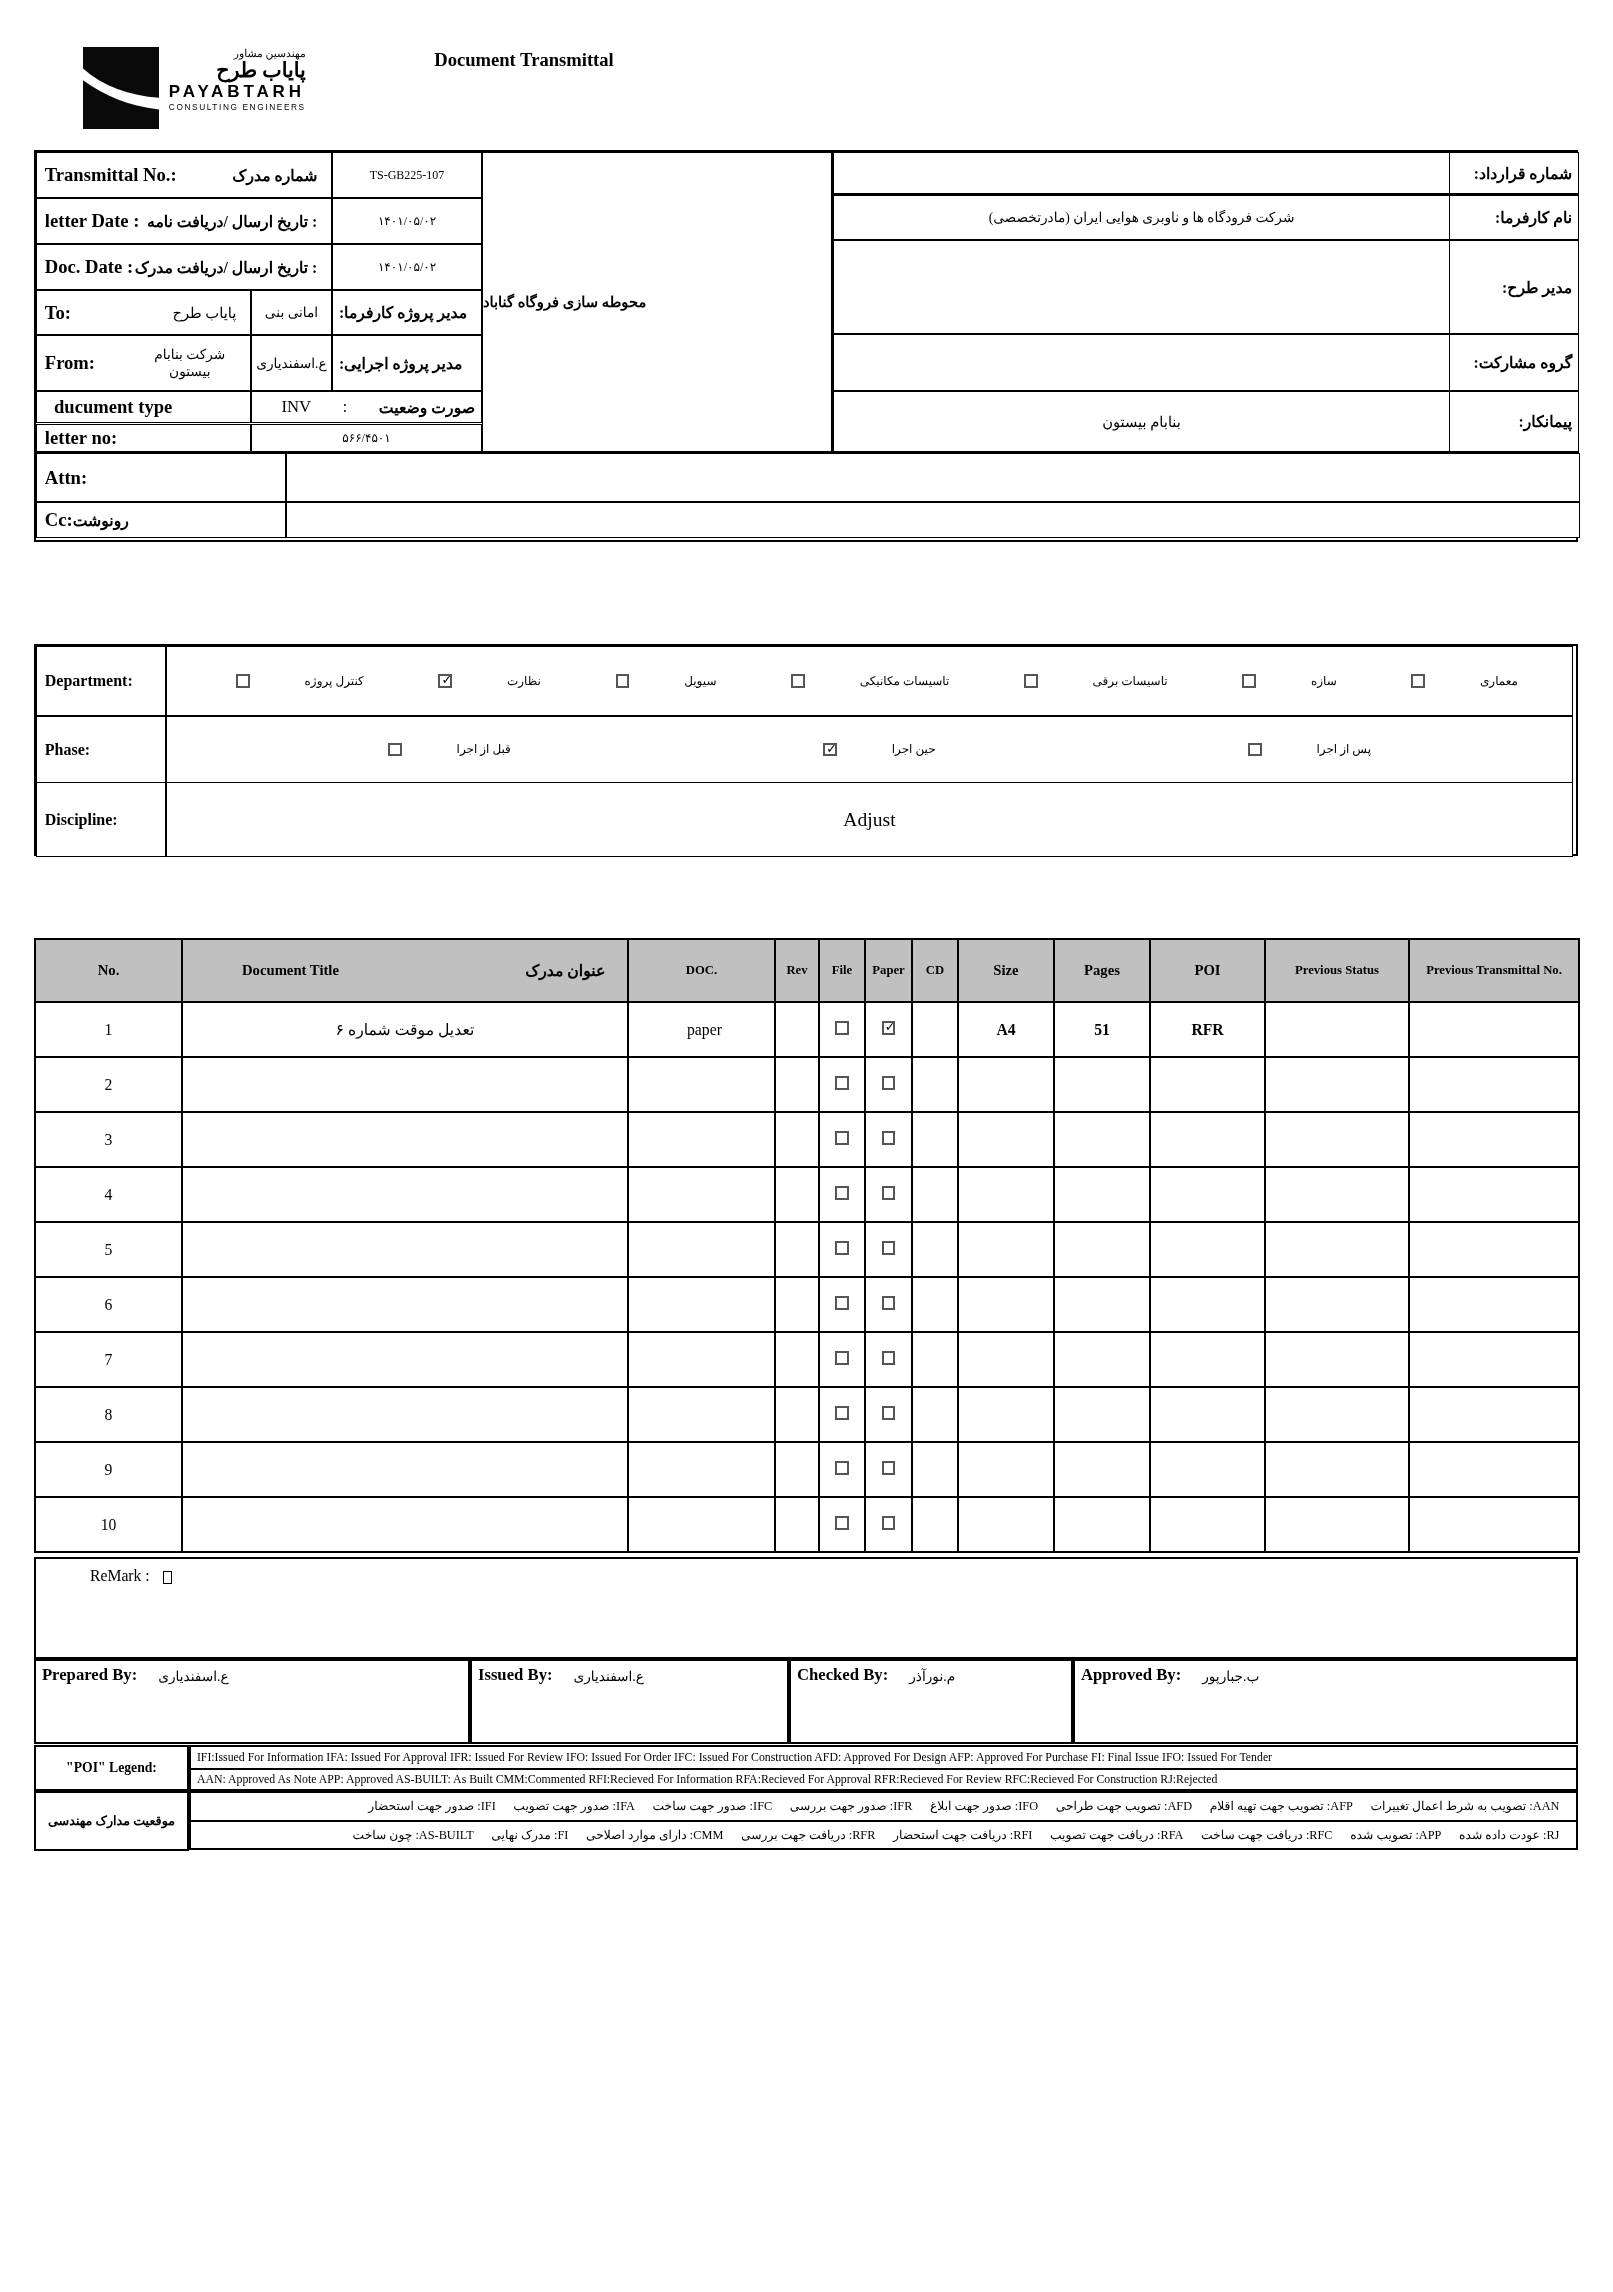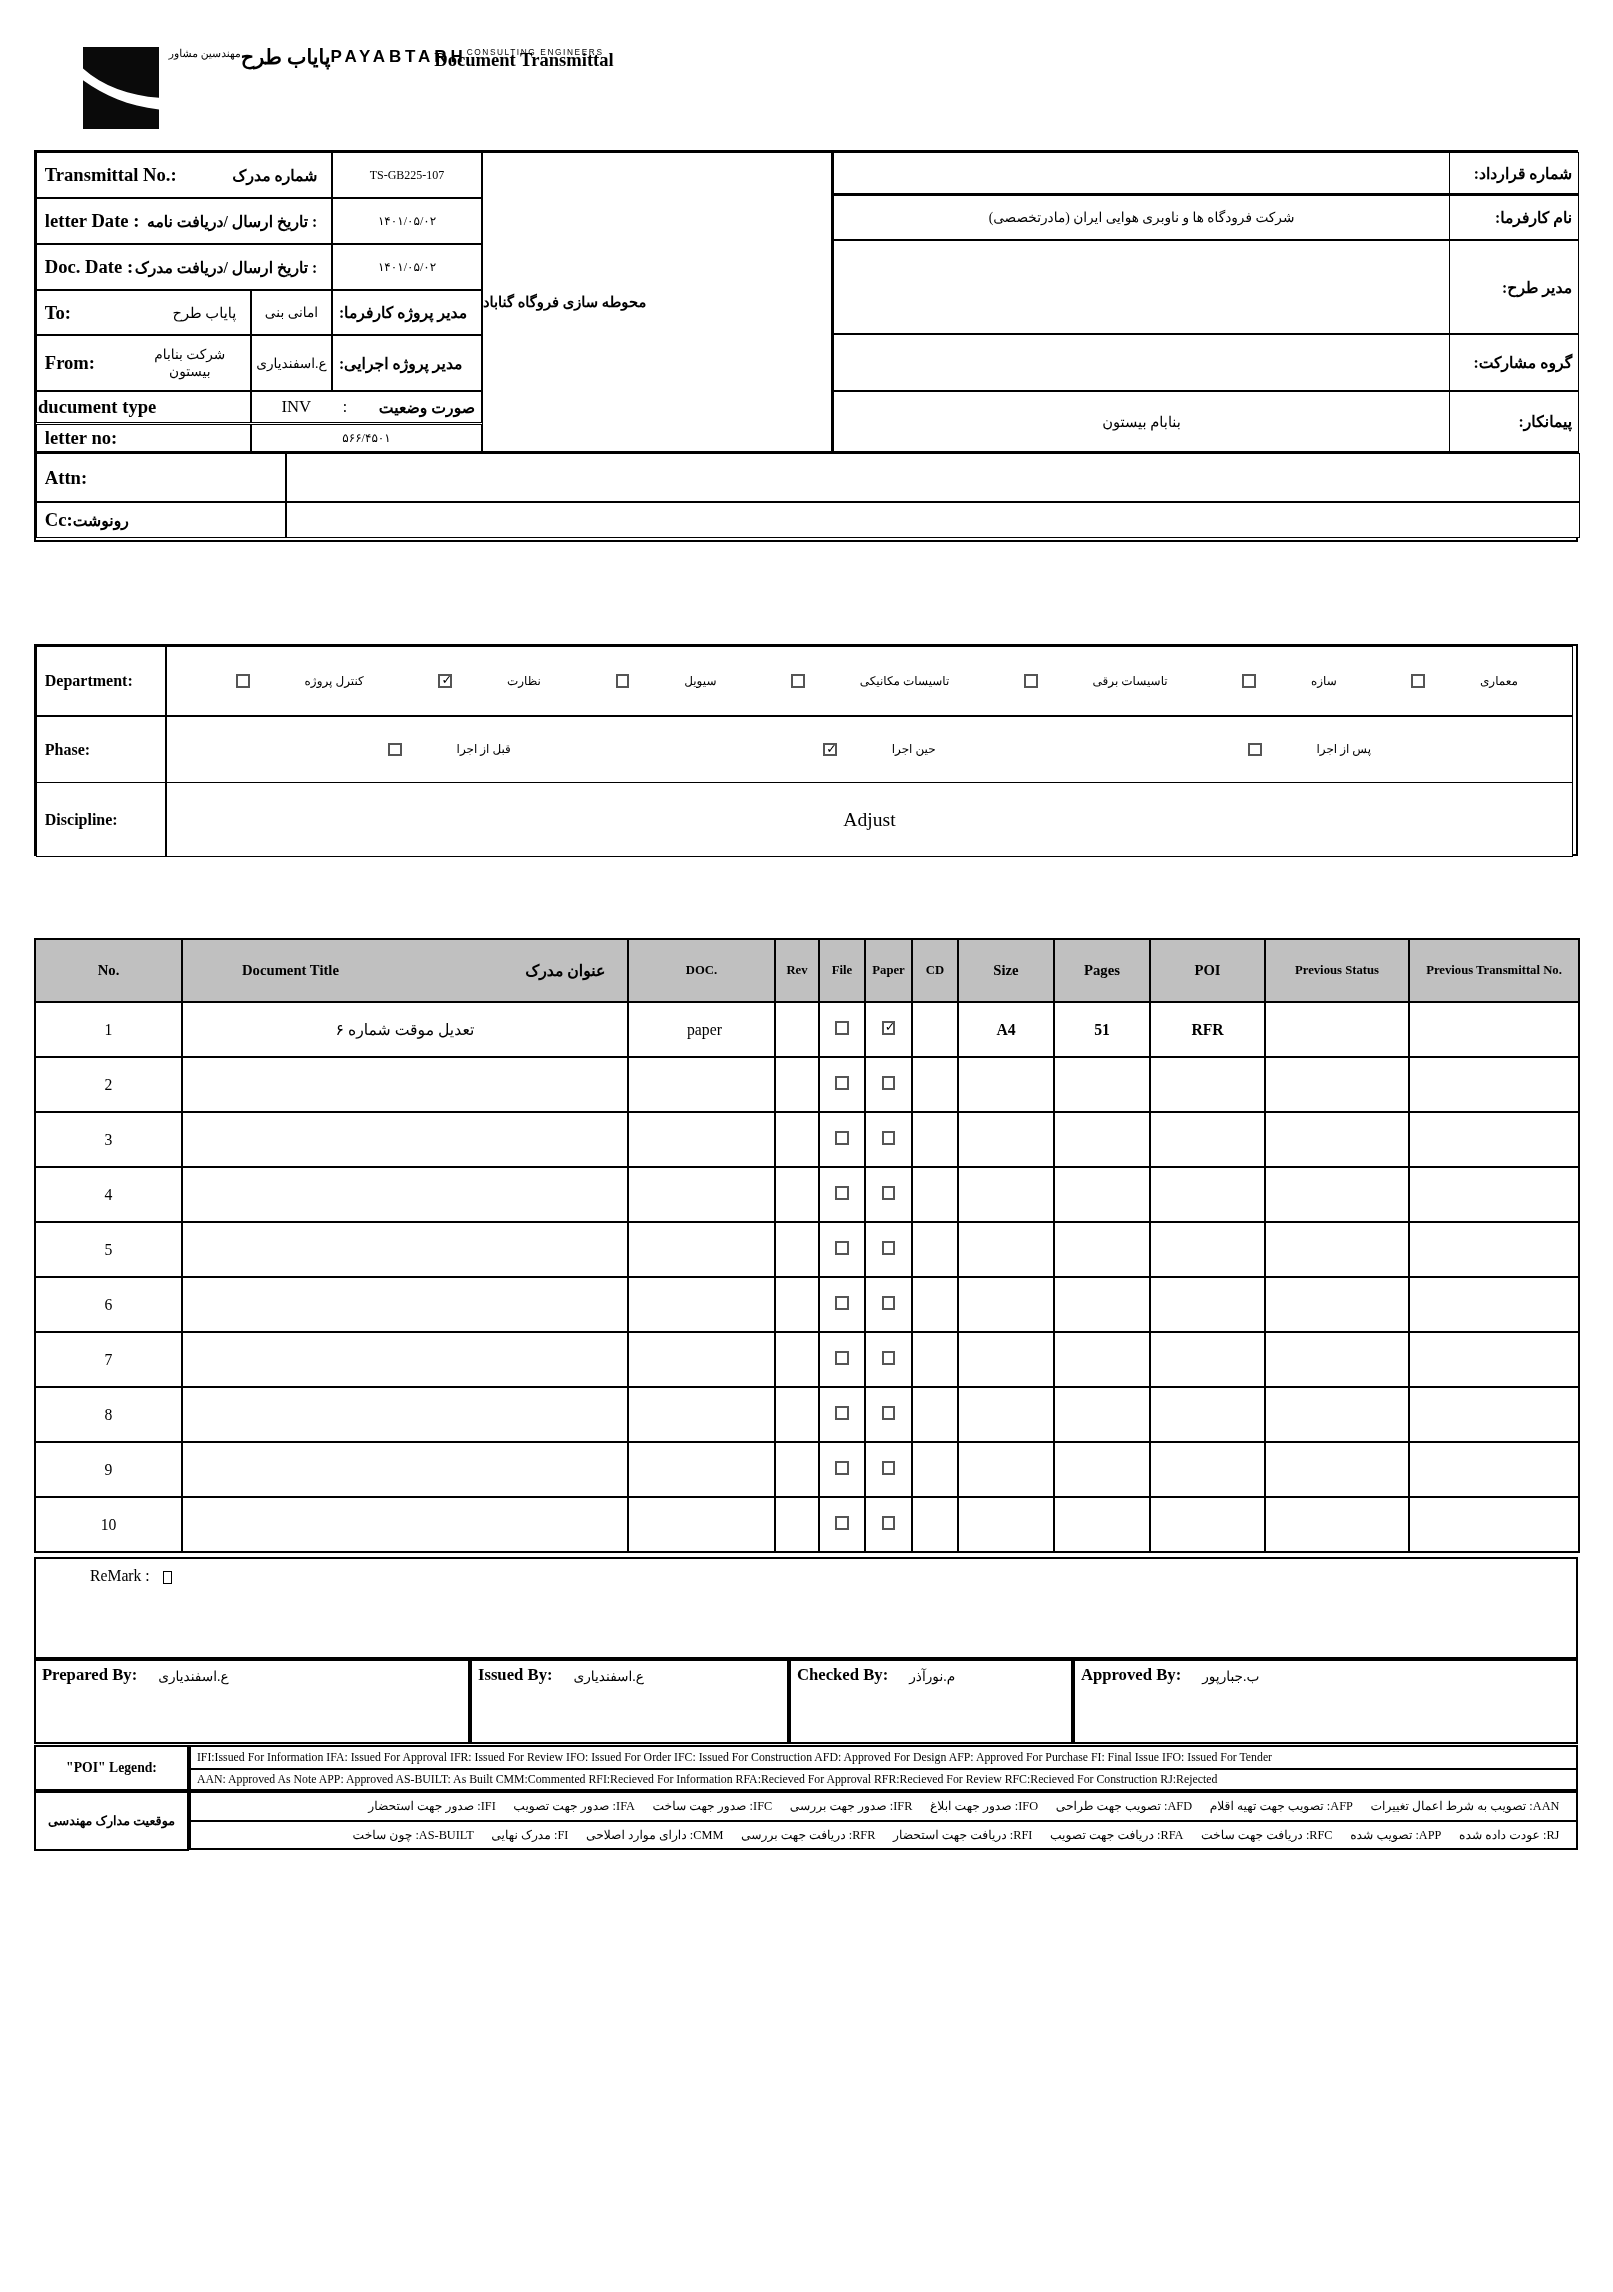--- a/index.html
+++ b/index.html
@@ -4,21 +4,21 @@
 <style>
   * { margin:0; padding:0; box-sizing:border-box; }
   body { background:#888; }
   .page { position:relative; width:1613px; height:2293px; background:#fff;
           font-family:"Liberation Serif", serif; color:#000; overflow:hidden; }
 
   
   .logo { position:absolute; left:83px; top:47px; display:flex; gap:9.8px; }
   .logo-square { width:76px; height:82px; background:#0a0a0a; position:relative; overflow:hidden; }
   .logo-square svg { position:absolute; inset:0; }
-  .logo-texts { display:flex; flex-direction:row; padding-bottom:2px; }
+  .logo-texts { display:flex; flex-direction:column; padding-bottom:2px; }
   .logo-fa-small { font-size:10.8px; text-align:right; direction:rtl; }
   .logo-fa { font-size:20.6px; font-weight:bold; text-align:right; direction:rtl; line-height:1.05; }
   .logo-en { font-size:17px; font-weight:bold; letter-spacing:3.9px; font-family:"Liberation Sans",sans-serif; }
   .logo-sub { font-size:8.3px; letter-spacing:1.6px; font-family:"Liberation Sans",sans-serif; text-align:center; }
 
   .doc-title { position:absolute; left:372px; top:49px; width:304px; text-align:center;
                font-size:18.6px; font-weight:bold; }
 
   
   .c { position:absolute; border:1px solid #000; background:#fff; font-size:15.7px;
@@ -131,21 +131,21 @@
     <div class="c role" style="left:296px;top:138px;width:150px;height:45px">مدیر پروژه کارفرما:</div>
 
     <div class="c lbl-pair" style="left:0;top:183px;width:215px;height:56px">
       <span class="lbl-en">From:</span>
       <span class="rtl" style="font-size:13.7px;max-width:93px;text-align:center">شرکت بنابام بیستون</span>
     </div>
     <div class="c center rtl" style="left:215px;top:183px;width:81px;height:56px;font-size:13.7px">ع.اسفندیاری</div>
     <div class="c role" style="left:296px;top:183px;width:150px;height:56px">مدیر پروژه اجرایی:</div>
 
     <div class="c" style="left:0;top:239px;width:215px;height:32px">
-      <span class="lbl-en" style="padding-left:1px">ducument type</span>
+      <span class="lbl-en" style="padding-left:17px">ducument type</span>
     </div>
     <div class="c" style="left:215px;top:239px;width:231px;height:32px;justify-content:space-between;padding:0 5.9px">
       <span style="font-size:16.7px;padding-left:23.5px">INV</span>
       <span>:</span>
       <span class="lbl-fa rtl">صورت وضعیت</span>
     </div>
 
     <div class="c thickB" style="left:0;top:272px;width:215px;height:29px">
       <span class="lbl-en" style="padding-left:7.8px">letter no:</span>
     </div>

